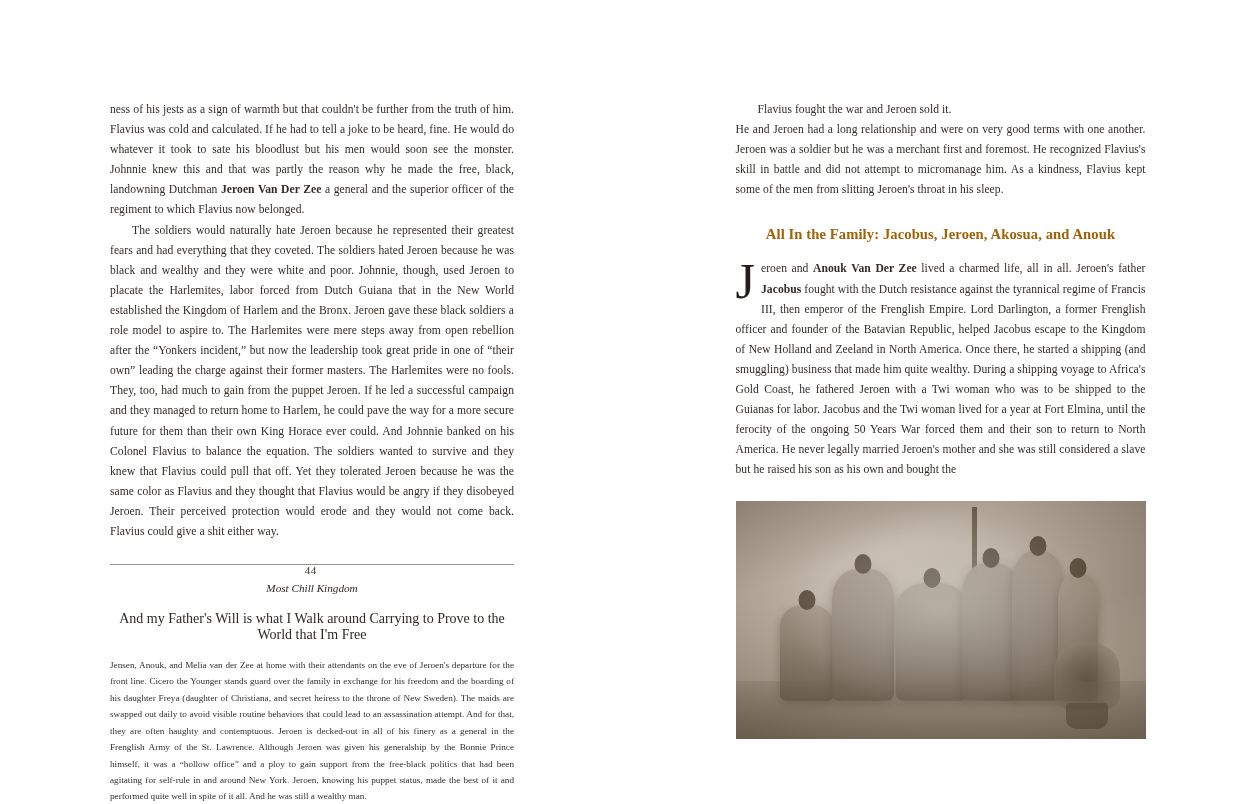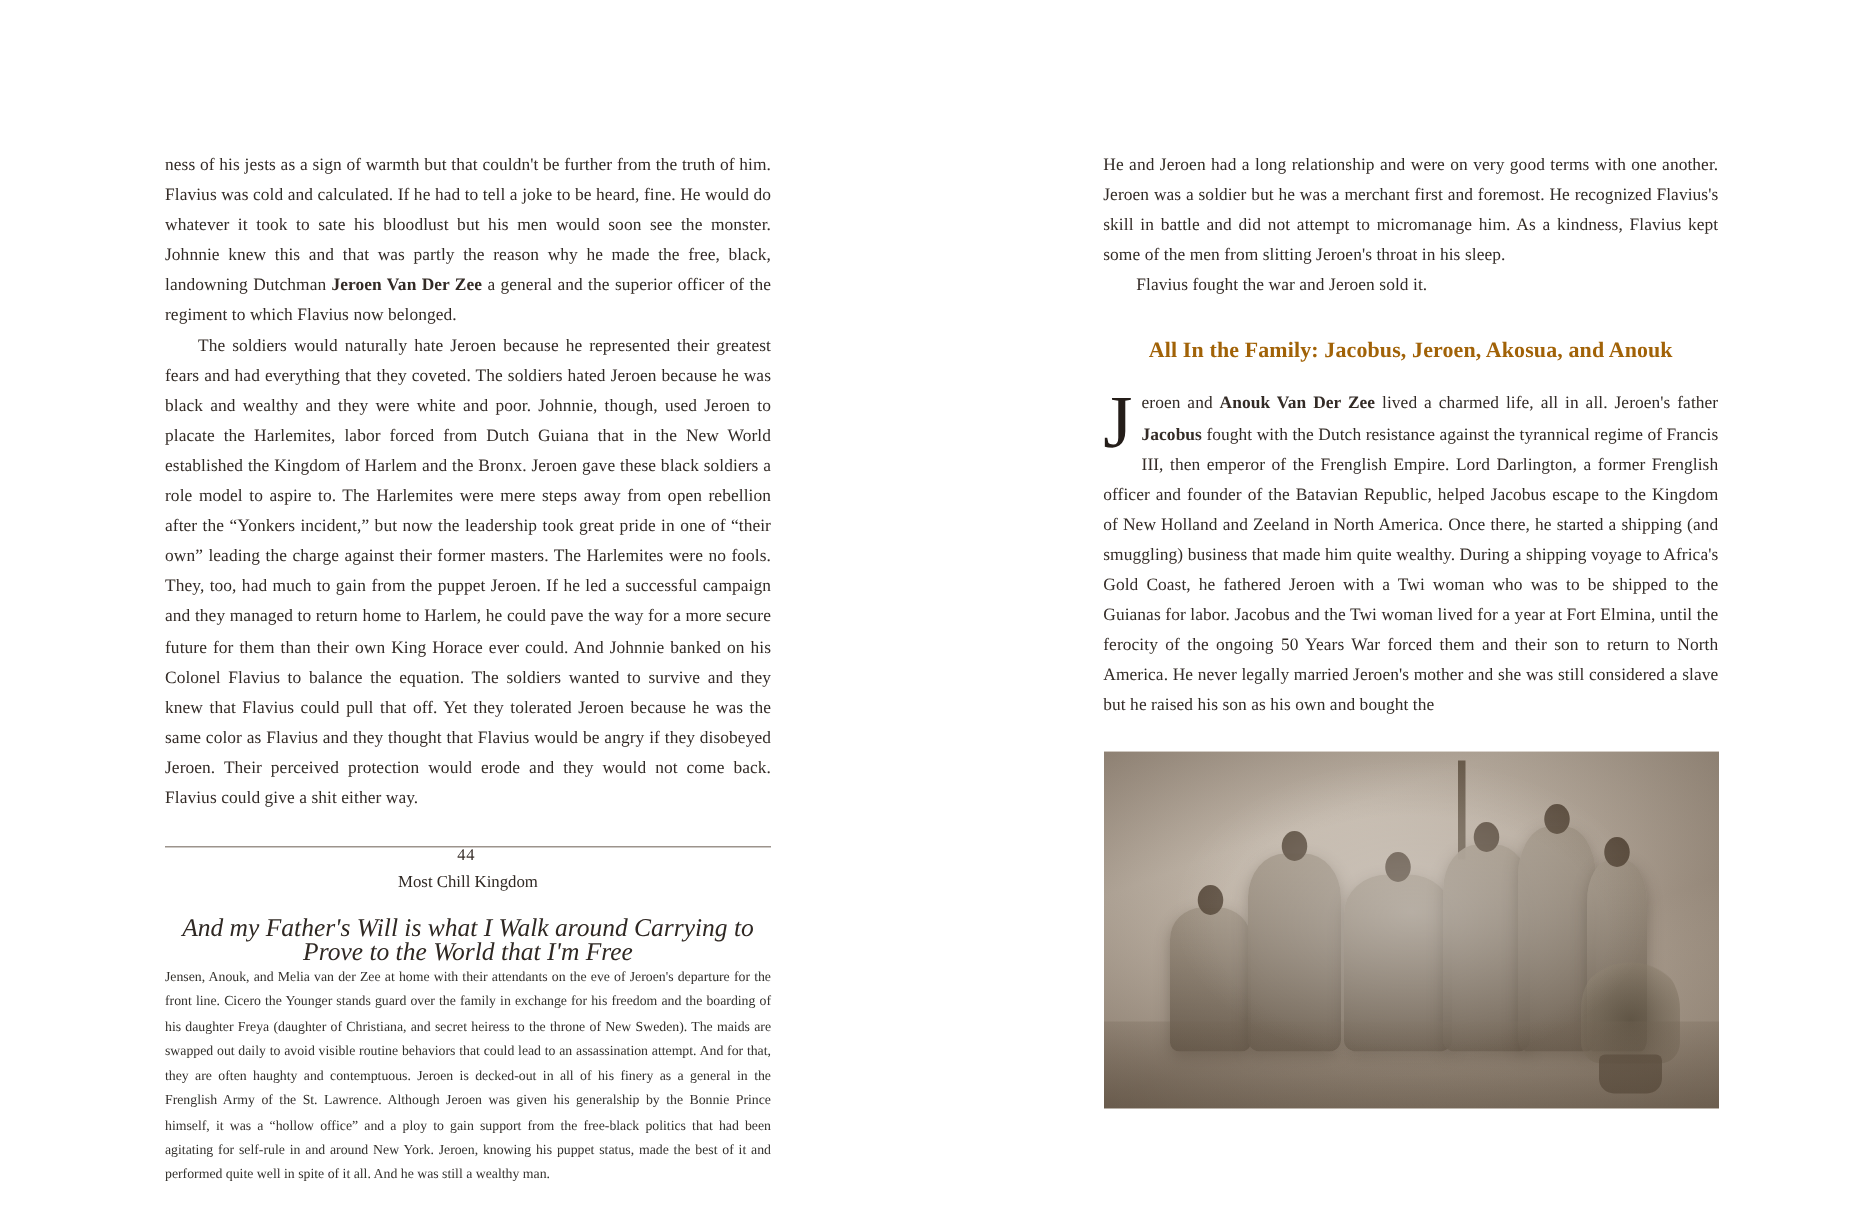--- a/index.html
+++ b/index.html
@@ -68,31 +68,31 @@
   
   .rule {
     border: 0;
     border-top: 1px solid #9c938c;
     margin: 22px 0 14px 0;
     width: 100%;
   }
   .cap-title {
     text-align: center;
     font-size: 11.2px;
+    font-style: italic;
     line-height: 16px;
     color: #2f2823;
     margin: 15px;
   }
   .cap-sub {
     text-align: center;
-    font-size: 17px;
-    font-style: italic;
+    font-size: 14px;
     line-height: 16px;
     color: #2f2823;
-    margin: 0 0 0 0;
+    margin: 0 0 14px 0;
   }
   .cap-figures {
     text-align: center;
     font-size: 9.6px;
     line-height: 15px;
     margin: 0 0 12px 0;
     color: #2f2823;
   }
   .cap-desc {
     font-size: 9.2px;
@@ -219,23 +219,23 @@
 
 
       <p class="cap-desc">Jensen, Anouk, and Melia van der Zee at home with their attendants on the eve of Jeroen's departure for the front line.  Cicero the Younger stands guard over the family in exchange for his freedom and the boarding of his daughter Freya (daughter of Christiana, and secret heiress to the throne of New Sweden).  The maids are swapped out daily to avoid visible routine behaviors that could lead to an assassination attempt. And for that, they are often haughty and contemptuous.  Jeroen is decked-out in all of his finery as a general in the Frenglish Army of the St. Lawrence.  Although Jeroen was given his generalship by the Bonnie Prince himself, it was a “hollow office” and a ploy to gain support from the free-black politics that had been agitating for self-rule in and around New York.  Jeroen, knowing his puppet status, made the best of it and performed quite well in spite of it all.  And he was still a wealthy man.</p>
     </div>
     <div class="folio">44</div>
   </div>
 
   <div class="page page-right">
     <div class="page-inner">
 
+      <p class="body indent">Flavius fought the war and Jeroen sold it.</p>
+
       <p class="body">He and Jeroen had a long relationship and were on very good terms with one another.  Jeroen was a soldier but he was a merchant first and foremost.  He recognized Flavius's skill in battle and did not attempt to micromanage him.  As a kindness, Flavius kept some of the men from slitting Jeroen's throat in his sleep.</p>
-
-      <p class="body indent">Flavius fought the war and Jeroen sold it.</p>
 
       <h2 class="section">All In the Family: Jacobus, Jeroen, Akosua, and Anouk</h2>
 
       <p class="body dropcap-para"><span class="dropcap">J</span><span>eroen and </span><b>Anouk Van Der Zee</b><span> lived a charmed life, all in all. Jeroen's father </span><b>Jacobus</b><span> fought with the Dutch resistance against the tyrannical regime of Francis III, then emperor of the Frenglish Empire.  Lord Darlington, a former Frenglish officer and founder of the Batavian Republic, helped Jacobus escape to the Kingdom of New Holland and Zeeland in North America. Once there, he started a shipping (and smuggling) business that made him quite wealthy.  During a shipping voyage to Africa's Gold Coast, he fathered Jeroen with a Twi woman who was to be shipped to the Guianas for labor.  Jacobus and the Twi woman lived for a year at Fort Elmina, until the ferocity of the ongoing 50 Years War forced them and their son to return to North America.  He never legally married Jeroen's mother and she was still considered a slave but he raised his son as his own and bought the</span></p>
 
       <div class="illus-wrap">
         <div class="illus">
           <div class="banner"></div>
           <div class="fig f1">
               <span class="head"></span>

